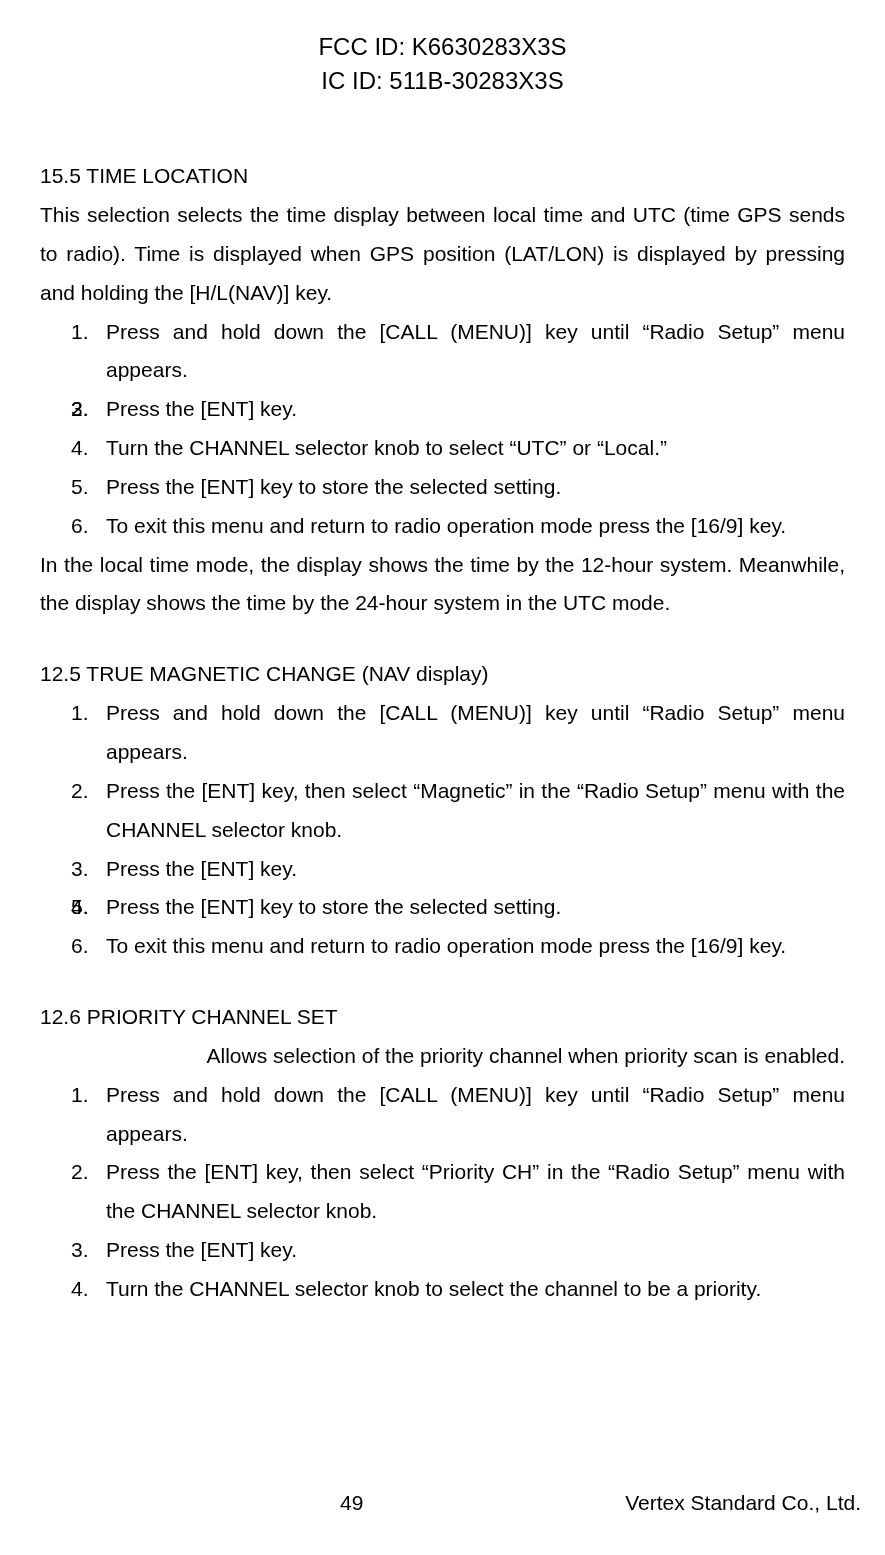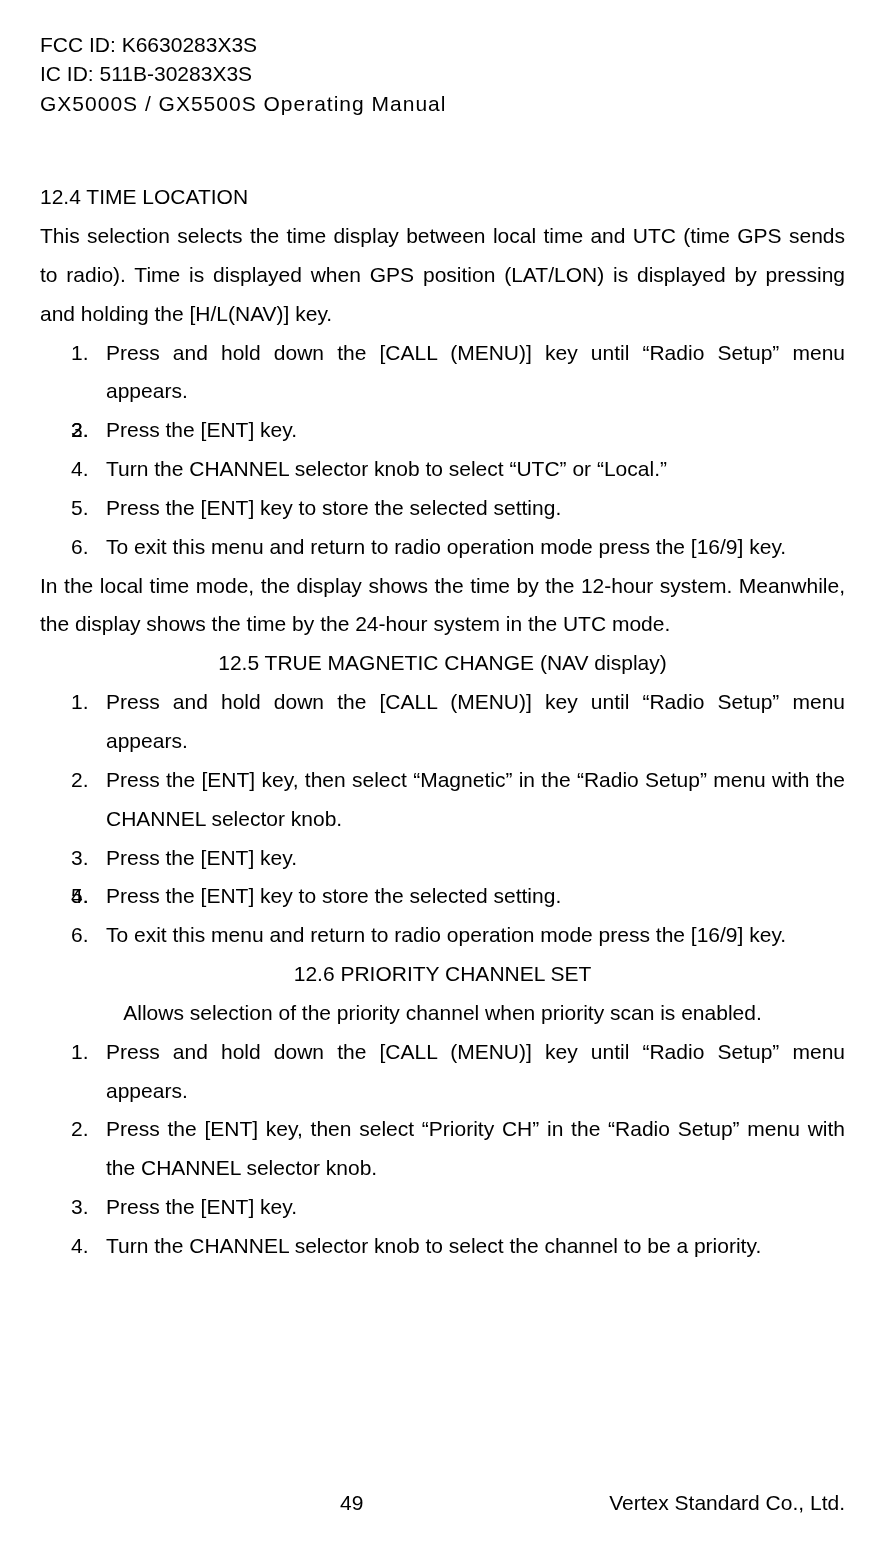--- a/index.html
+++ b/index.html
@@ -8,43 +8,43 @@
     height: 1555px;
     background: #fff;
     font-family: Arial, Helvetica, sans-serif;
     color: #000;
     position: relative;
   }
   .page {
     padding: 30px 40px 0 40px;
   }
   .header {
-    text-align: left;
-    font-size: 21px;
+    text-align: center;
+    font-size: 24px;
     line-height: 1.4;
     margin-bottom: 60px;
   }
   .header .manual-title {
     letter-spacing: 1px;
   }
   .section-heading {
     font-size: 21px;
     line-height: 1.85;
     margin-top: 0;
   }
   .section-heading.spaced {
-    text-align: center;
+    margin-top: 32px;
   }
   .intro {
     font-size: 21px;
     line-height: 1.85;
     text-align: justify;
   }
   .intro.single {
-    text-align: center;
+    text-align: right;
   }
   ol.steps {
     list-style: none;
     padding-left: 36px;
     font-size: 21px;
     line-height: 1.85;
   }
   ol.steps li {
     position: relative;
     padding-left: 30px;
@@ -57,40 +57,39 @@
   }
   .after-list {
     font-size: 21px;
     line-height: 1.85;
     text-align: justify;
   }
   .footer {
     position: absolute;
     bottom: 40px;
     left: 40px;
-    right: 40px;
+    right: 24px;
     display: flex;
     justify-content: space-between;
     font-size: 21px;
   }
   .footer .pagenum { flex: 0 0 auto; text-align: center; margin-left: 300px; }
   .footer .company { flex: 1; text-align: right; }
 </style>
 </head>
 <body>
 
 <div class="page">
 
   <div class="header">
     <div>FCC ID: K6630283X3S</div>
     <div>IC ID: 511B-30283X3S</div>
-    <div class="manual-title">GX5000S / GX5500S  Operating Manual</div>
   </div>
 
-  <div class="section-heading">12.4 TIME LOCATION</div>
+  <div class="section-heading">15.5 TIME LOCATION</div>
   <div class="intro">This selection selects the time display between local time and UTC (time GPS sends to radio). Time is displayed when GPS position (LAT/LON) is displayed by pressing and holding the [H/L(NAV)] key.</div>
   <ol class="steps">
     <li><span class="num">1.</span><span>Press and hold down the [CALL (MENU)] key until “Radio Setup” menu appears.</span></li>
     <li><span class="num">2.</span></li>
     <li><span class="num">3.</span><span>Press the [ENT] key.</span></li>
     <li><span class="num">4.</span><span>Turn the CHANNEL selector knob to select “UTC” or “Local.”</span></li>
     <li><span class="num">5.</span><span>Press the [ENT] key to store the selected setting.</span></li>
     <li><span class="num">6.</span><span>To exit this menu and return to radio operation mode press the [16/9] key.</span></li>
   </ol>
   <div class="after-list">In the local time mode, the display shows the time by the 12-hour system. Meanwhile, the display shows the time by the 24-hour system in the UTC mode.</div>

